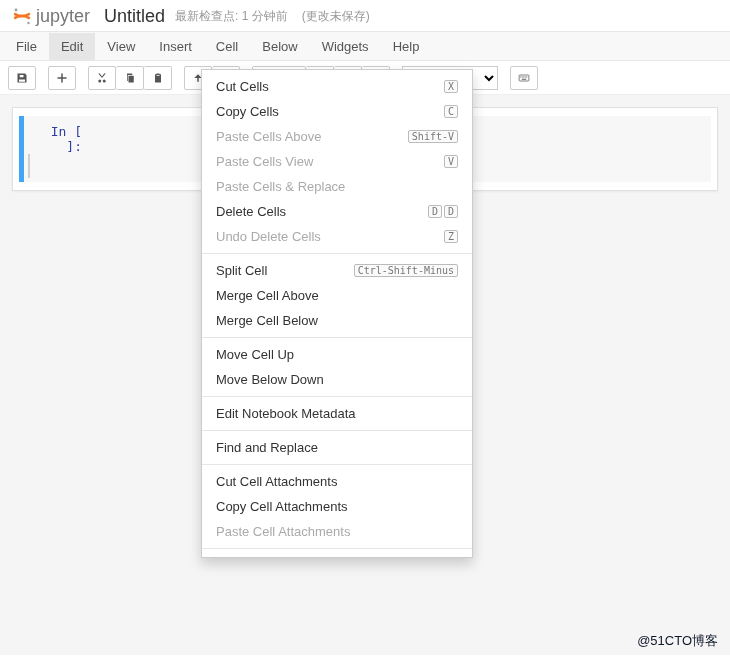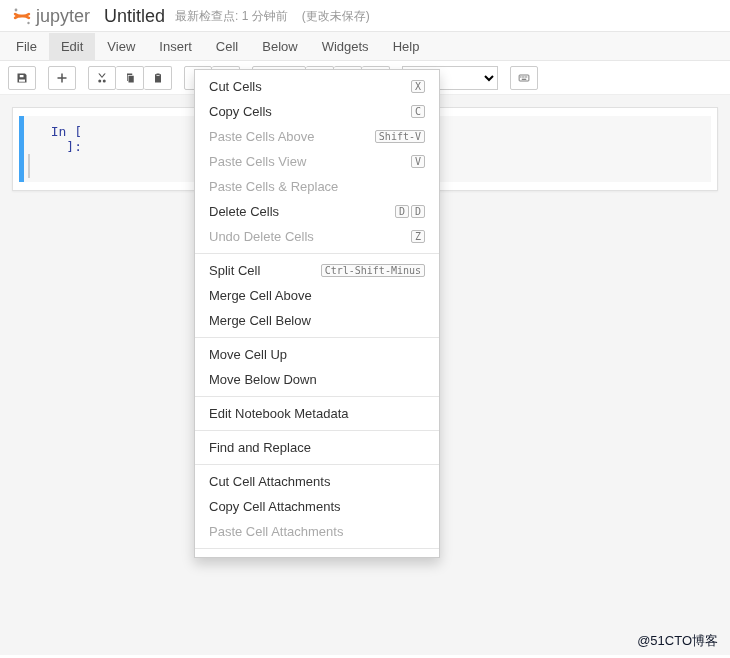--- a/index.html
+++ b/index.html
@@ -113,22 +113,22 @@
     flex: 1;
     border: 1px solid #cfcfcf;
     background: #f7f7f7;
     min-height: 24px;
     margin-right: 8px;
   }
   
   .dropdown {
     position: absolute;
     top: 69px;
-    left: 194px;
-    width: 246px;
+    left: 201px;
+    width: 272px;
     background: #fff;
     border: 1px solid #ccc;
     box-shadow: 0 6px 12px rgba(0,0,0,.175);
     padding: 4px 0;
     z-index: 50;
   }
   .ditem {
     display: flex;
     justify-content: space-between;
     align-items: center;

